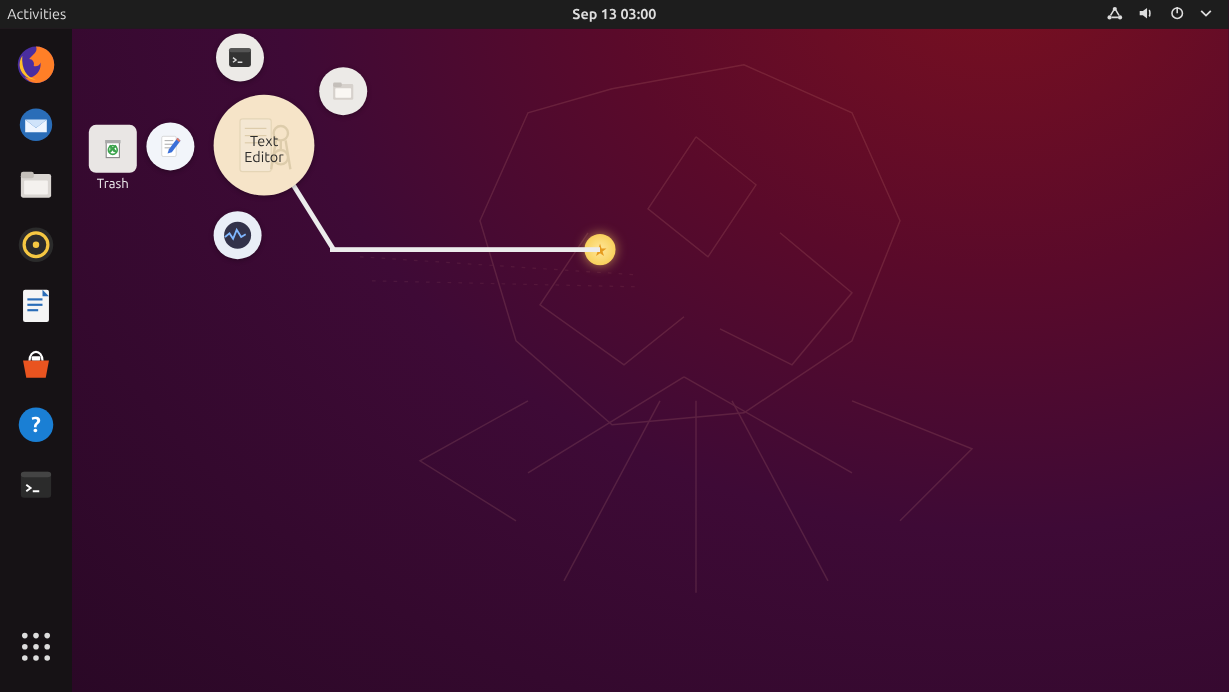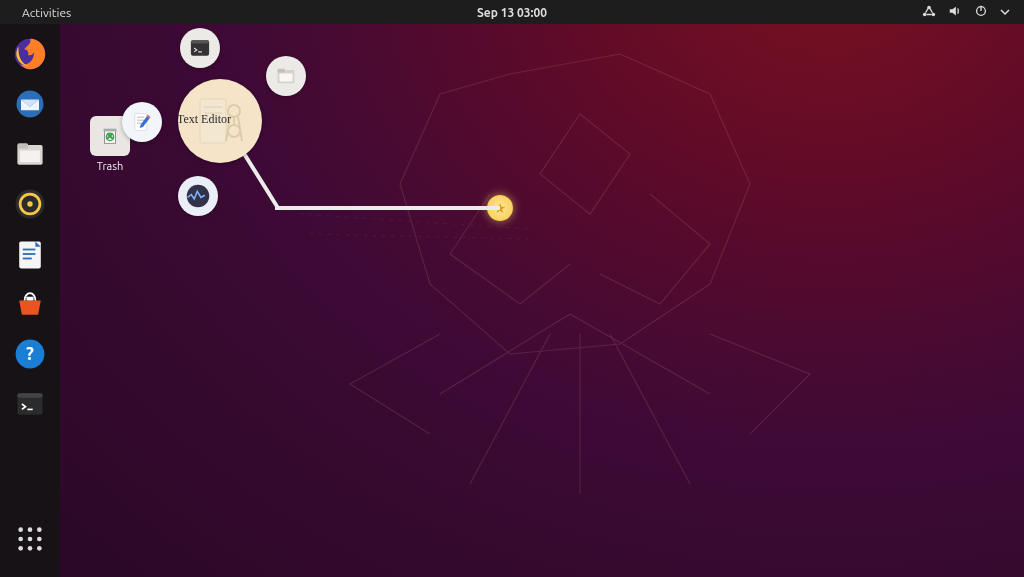--- a/index.html
+++ b/index.html
@@ -17,21 +17,21 @@
     position: absolute;
     top: 0; left: 0; right: 0;
     height: 24px;
     background: #1d1d1d;
     color: #ddd;
     display: flex;
     align-items: center;
     font-size: 12px;
     z-index: 50;
   }
-  .topbar .activities { padding: 0 22px; cursor: pointer; }
+  .topbar .activities { padding: 0 6px; cursor: pointer; }
   .topbar .clock { position: absolute; left: 50%; transform: translateX(-50%); font-weight: 700; }
   .topbar .right { margin-left: auto; display: flex; align-items: center; gap: 12px; padding-right: 14px; }
   .topbar svg { fill: #ddd; }
 
   
   .dock {
     position: absolute;
     top: 24px; left: 0; bottom: 0;
     width: 60px;
     background: rgba(20,20,20,0.92);
@@ -263,21 +263,21 @@
       <line x1="360" y1="300" x2="280" y2="450"></line>
       <line x1="420" y1="300" x2="500" y2="450"></line>
     </g>
     <g stroke="#ffb9a0" stroke-width="1" stroke-dasharray="3 6" fill="none" opacity="0.6">
       <line x1="110" y1="180" x2="340" y2="195"></line>
       <line x1="120" y1="200" x2="340" y2="205"></line>
     </g>
   </svg>
 
 
-  <div class="desktop-icon" style="top:80px; left:20px;margin-top:12px;">
+  <div class="desktop-icon" style="top:80px; left:4px;">
     <div class="tile trash-tile">
       <svg width="22" height="22" viewBox="0 0 24 24">
           <rect x="6" y="6" width="12" height="14" fill="#fff" stroke="#888"></rect>
           <rect x="5" y="4" width="14" height="3" fill="#aaa"></rect>
           <path d="M9 9l3 3 3-3-3 3 3 3-3-3-3 3 3-3z" stroke="#3aa24b" stroke-width="2" fill="none"></path>
           <circle cx="12" cy="13" r="4" fill="none" stroke="#3aa24b" stroke-width="1.5"></circle>
           <path d="M10 11l-1 2 2-1m2 3l1-2-2 1" fill="#3aa24b"></path>
         </svg>
     </div>
     <div>Trash</div>
@@ -311,21 +311,21 @@
       <line x1="14" y1="16" x2="32" y2="16" stroke="#caba95"></line>
       <line x1="14" y1="22" x2="32" y2="22" stroke="#caba95"></line>
       <line x1="14" y1="28" x2="28" y2="28" stroke="#caba95"></line>
       <circle cx="44" cy="20" r="6" fill="none" stroke="#caba95" stroke-width="2"></circle>
       <circle cx="44" cy="40" r="6" fill="none" stroke="#caba95" stroke-width="2"></circle>
       <line x1="44" y1="26" x2="44" y2="34" stroke="#caba95" stroke-width="2"></line>
       <line x1="40" y1="26" x2="36" y2="50" stroke="#caba95" stroke-width="2"></line>
       <line x1="48" y1="26" x2="52" y2="50" stroke="#caba95" stroke-width="2"></line>
     </svg>
   </div>
-  <div class="tooltip-text" style="left:116px; top:88px; width:56px;font-family:Liberation Serif, serif;">Text Editor</div>
+  <div class="tooltip-text" style="left:132px; top:88px; width:56px;">Text Editor</div>
 
   <div class="pie-item" style="left:118px; top:152px; width:40px; height:40px; background:#e9eef7;">
     <svg width="30" height="30" viewBox="0 0 40 40">
         <circle cx="20" cy="20" r="15" fill="#32324a"></circle>
         <path d="M6 22l5-4 4 6 4-10 5 8 5-3" stroke="#7fb7ff" stroke-width="2" fill="none"></path>
       </svg>
   </div>
 
   <div class="pie-item" style="left:62px; top:78px; width:40px; height:40px; background:#f2f5fa;">
     <svg width="24" height="24" viewBox="0 0 40 40">

